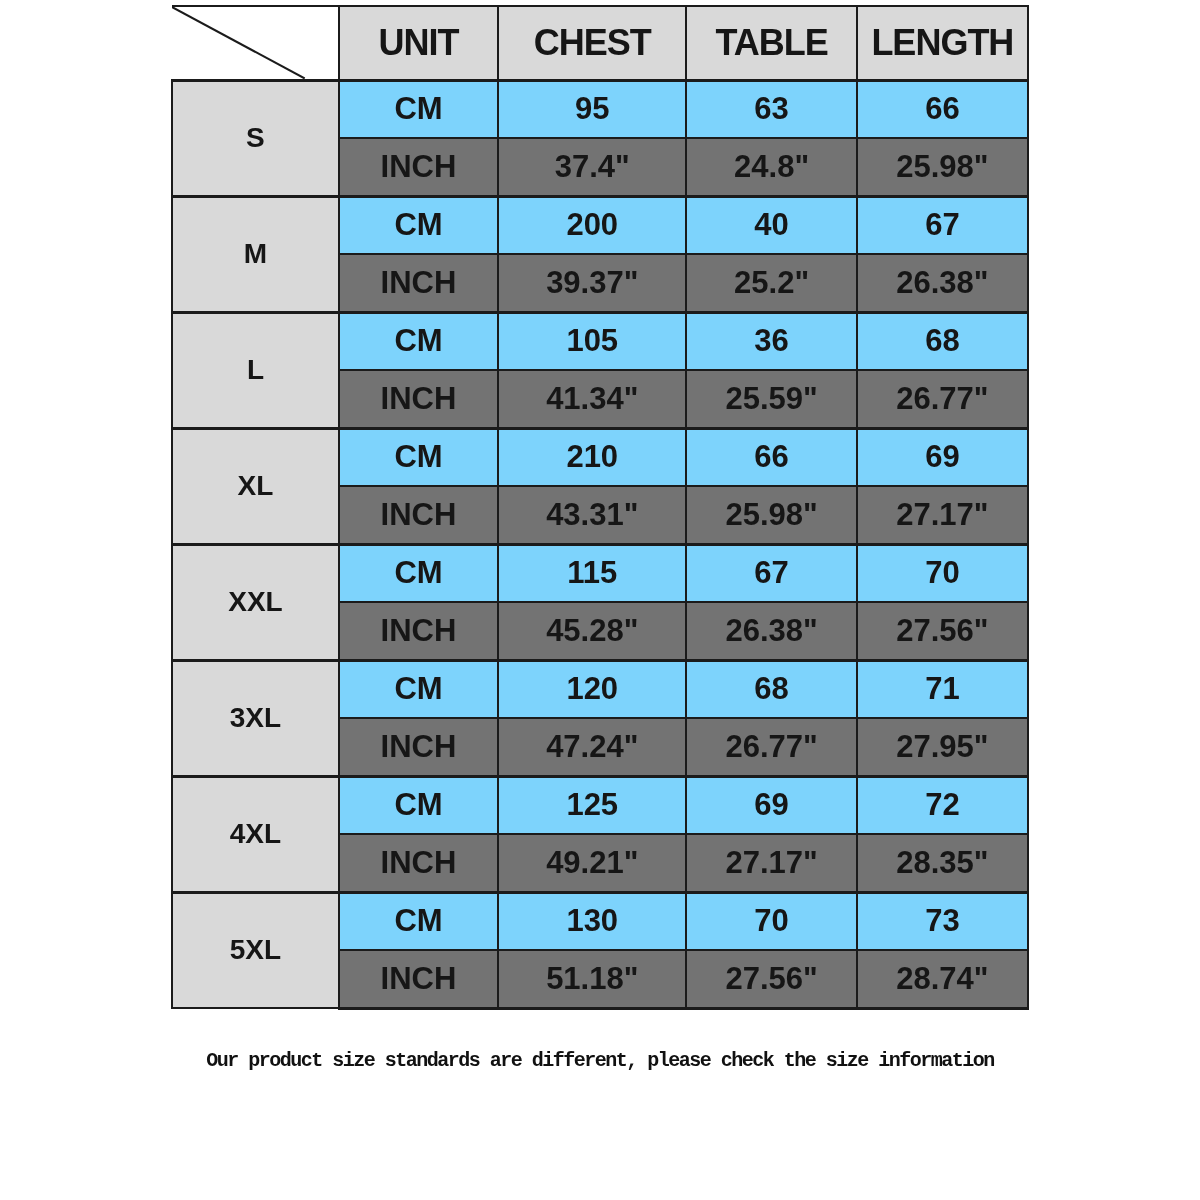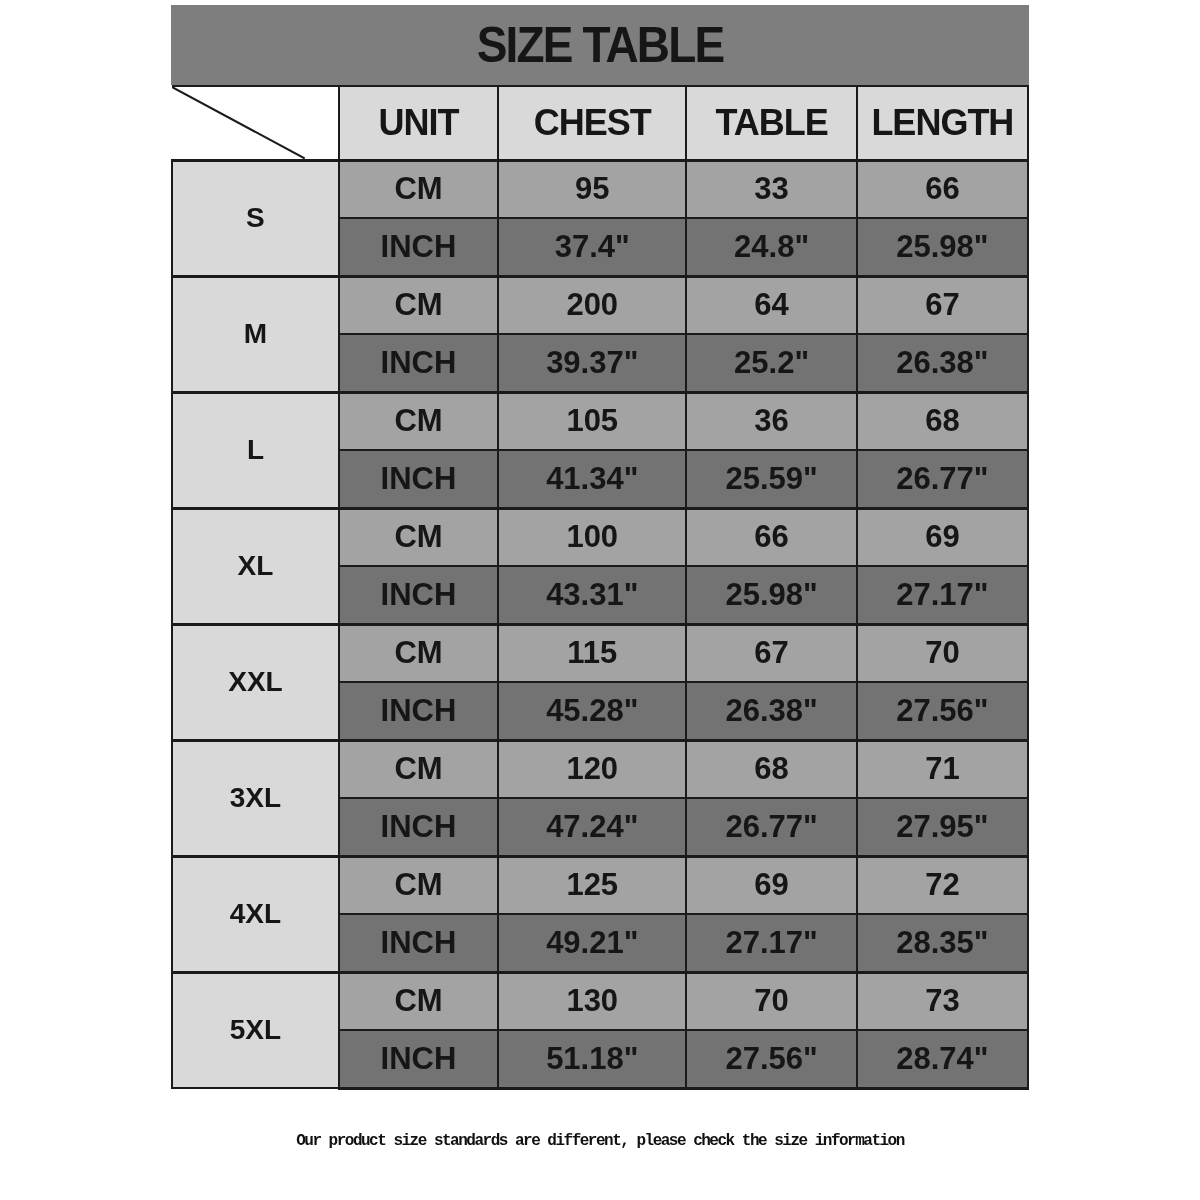--- a/index.html
+++ b/index.html
@@ -45,48 +45,45 @@
   }
   th.corner-cell {
     background: #ffffff;
     border-left: none;
     position: relative;
   }
   th.corner-cell svg { position: absolute; left: 0; top: 0; width: 100%; height: 100%; display: block; }
 
   tbody tr { height: 58px; }
   tbody td { font-size: 31px; letter-spacing: 0; }
-  tr.cm-row td { background: #a3a3a3; border-top-width: 3px; }
+  tr.cm-row td { background: #7dd3fc; border-top-width: 3px; }
   tr.inch-row td { background: #737373; }
   td.size-cell {
     background: #d9d9d9 !important;
     font-size: 28px;
     letter-spacing: 0;
   }
   tr.last-row td { border-bottom-width: 3px; }
 
   .footer {
     margin-top: 38px;
     text-align: center;
     font-family: "Liberation Mono", monospace;
     font-weight: bold;
-    font-size: 16px;
+    font-size: 20px;
     letter-spacing: -1.5px;
     line-height: 26px;
     color: #111111;
   }
 </style>
 </head>
 <body>
 
 <div class="chart">
 
-  <div class="title-bar">
-    <span class="title-text">SIZE TABLE</span>
-  </div>
 
   <table class="size-table">
     <colgroup>
       <col style="width:19.5%">
         <col style="width:18.6%">
         <col style="width:22.0%">
         <col style="width:19.9%">
         <col style="width:20.0%">
     </colgroup>
     <thead>
@@ -101,35 +98,35 @@
         <th>TABLE</th>
         <th>LENGTH</th>
       </tr>
     </thead>
     <tbody>
 
       <tr class="cm-row">
         <td class="size-cell" rowspan="2">S</td>
         <td>CM</td>
         <td>95</td>
-        <td>33</td>
+        <td>63</td>
         <td>66</td>
       </tr>
       <tr class="inch-row">
         <td>INCH</td>
         <td>37.4"</td>
         <td>24.8"</td>
         <td>25.98"</td>
       </tr>
 
       <tr class="cm-row">
         <td class="size-cell" rowspan="2">M</td>
         <td>CM</td>
         <td>200</td>
-        <td>64</td>
+        <td>40</td>
         <td>67</td>
       </tr>
       <tr class="inch-row">
         <td>INCH</td>
         <td>39.37"</td>
         <td>25.2"</td>
         <td>26.38"</td>
       </tr>
 
       <tr class="cm-row">
@@ -142,21 +139,21 @@
       <tr class="inch-row">
         <td>INCH</td>
         <td>41.34"</td>
         <td>25.59"</td>
         <td>26.77"</td>
       </tr>
 
       <tr class="cm-row">
         <td class="size-cell" rowspan="2">XL</td>
         <td>CM</td>
-        <td>100</td>
+        <td>210</td>
         <td>66</td>
         <td>69</td>
       </tr>
       <tr class="inch-row">
         <td>INCH</td>
         <td>43.31"</td>
         <td>25.98"</td>
         <td>27.17"</td>
       </tr>
 

